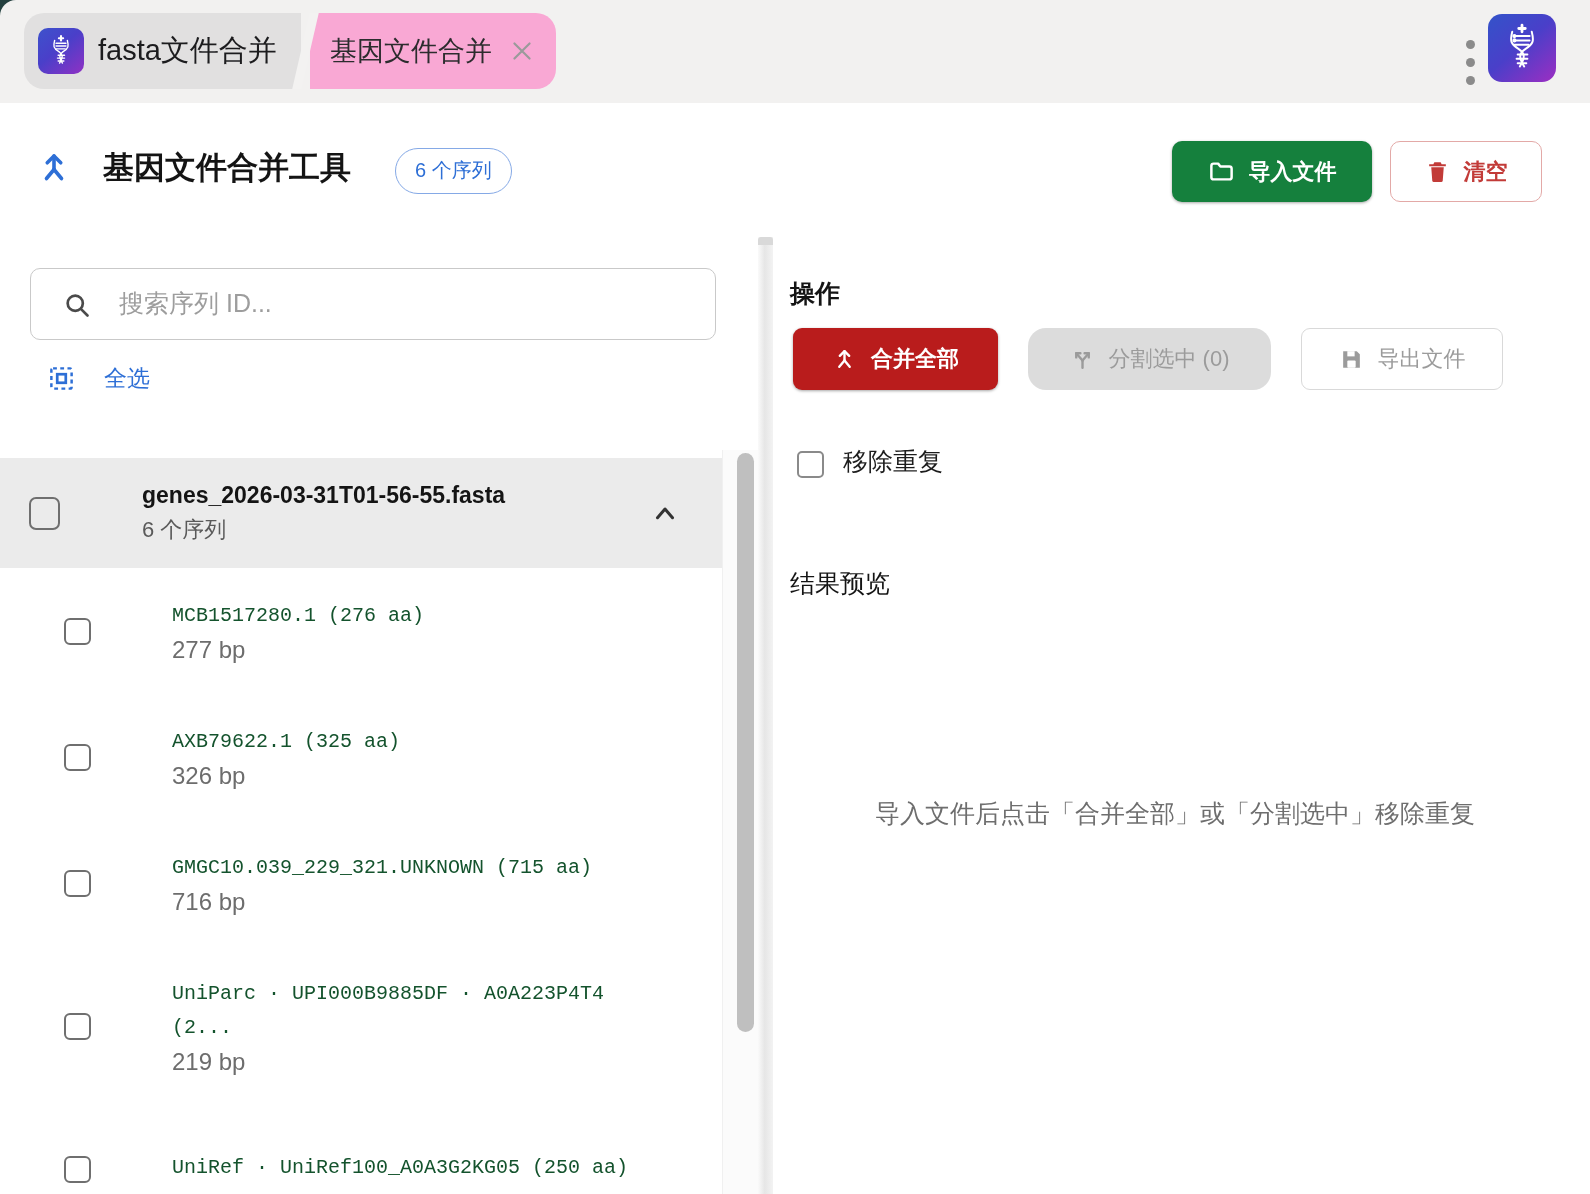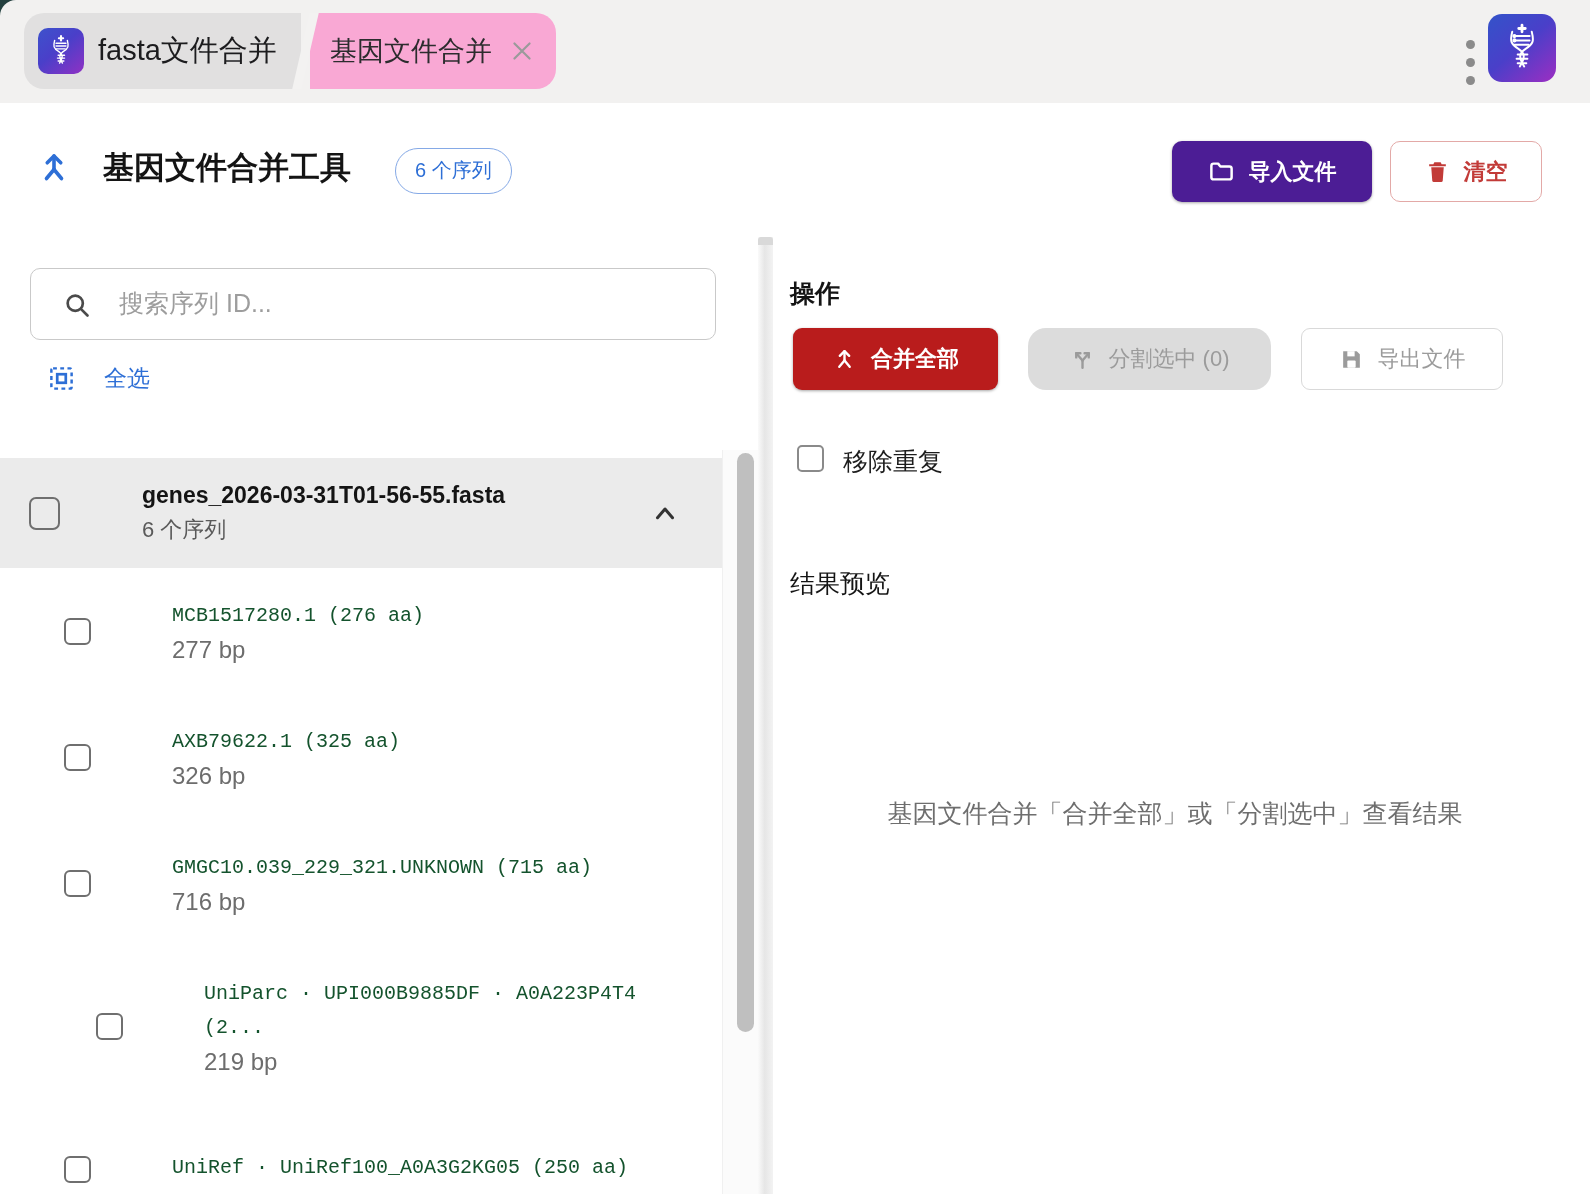--- a/index.html
+++ b/index.html
@@ -30,21 +30,21 @@
           display:flex; align-items:center; justify-content:center; }
 
   
   .hdr-merge-icon { position:absolute; left:36px; top:150px; color:#2e6fd6; }
   .page-title { position:absolute; left:103px; top:147px; font-size:31px; font-weight:700; color:#141414; }
   .badge { position:absolute; left:395px; top:148px; height:46px; line-height:43px; padding:0 19px;
            border:1.5px solid #85a9e6; border-radius:23px; color:#2e6fd6; font-size:20px; }
   .btn { display:flex; align-items:center; justify-content:center; gap:14px; cursor:pointer;
          border-radius:10px; font-weight:600; }
   .btn-import { position:absolute; left:1172px; top:141px; width:200px; height:61px;
-                background:#4c1d95; color:#ffffff; font-size:22px; box-shadow:0 1px 3px rgba(0,0,0,.35); }
+                background:#15803d; color:#ffffff; font-size:22px; box-shadow:0 1px 3px rgba(0,0,0,.35); }
   .btn-clear { position:absolute; left:1390px; top:141px; width:152px; height:61px;
                background:#ffffff; border:1.5px solid #e3a9a7; color:#c23b38; font-size:22px; }
 
   
   .search-wrap { position:absolute; left:30px; top:268px; width:686px; height:72px;
                  border:1.5px solid #c9c9c9; border-radius:10px; background:#fff; }
   .search-wrap svg { position:absolute; left:32px; top:22px; }
   .search-wrap input { position:absolute; left:88px; top:0; width:580px; height:69px; border:none; outline:none;
                        font-size:25px; color:#333; background:transparent; font-family:"Liberation Sans",sans-serif; }
   .search-wrap input::placeholder { color:#9d9d9d; }
@@ -57,21 +57,21 @@
   .cbx { border:2.5px solid #6f6f6f; border-radius:7px; background:transparent; flex:0 0 auto; cursor:pointer; }
   .cbx-lg { width:31px; height:33px; margin-left:29px; }
   .group-text { margin-left:82px; }
   .group-name { font-size:23px; font-weight:700; color:#141414; }
   .group-sub { font-size:22px; color:#5a5a5a; margin-top:6px; }
   .group-chevron { position:absolute; left:650px; top:41px; cursor:pointer; }
 
   .seq-list { position:absolute; left:0; top:568px; width:722px; height:626px; }
   .seq-row { display:flex; align-items:center; background:#fff; }
   .seq-row.h126 { height:126px; }
-  .seq-row.h160 { height:160px;margin-left:32px; }
+  .seq-row.h160 { height:160px; }
   .cbx-sm { width:27px; height:27px; margin-left:64px; border-radius:6px; }
   .seq-text { margin-left:81px; width:472px; }
   .seq-id { font-family:"Liberation Mono", monospace; font-size:20px; line-height:34px; color:#14532d;
             word-wrap:break-word; }
   .seq-bp { font-size:24px; color:#6d6d6d; margin-top:3px; }
 
   
   .scroll-track { position:absolute; left:722px; top:450px; width:36px; height:744px; background:#fbfbfb;
                   border-left:1px solid #f0f0f0; }
   .scroll-thumb { position:absolute; left:14px; top:3px; width:17px; height:579px; background:#bfbfbf;
@@ -81,21 +81,21 @@
   .divider::before { content:""; position:absolute; top:0; left:0; right:0; height:8px; background:#d9d9d9;
                      border-radius:3px 3px 0 0; }
 
   
   .ops-title { position:absolute; left:790px; top:277px; font-size:25px; font-weight:700; color:#141414; }
   .btn-op { position:absolute; top:328px; height:62px; font-size:22px; }
   .btn-merge { left:793px; width:205px; background:#b91c1c; color:#fff; box-shadow:0 1px 3px rgba(0,0,0,.35); border-radius:9px; }
   .btn-split { left:1028px; width:243px; background:#dcdcdc; color:#9b9b9b; font-weight:500; border-radius:18px; cursor:default; }
   .btn-export { left:1301px; width:202px; background:#fff; border:1.5px solid #d9d9d9; color:#9b9b9b;
                 font-weight:500; border-radius:9px; cursor:default; }
-  .dup-row { position:absolute; left:797px; top:445px; display:flex; align-items:flex-start; gap:19px; cursor:pointer; }
+  .dup-row { position:absolute; left:797px; top:445px; display:flex; align-items:flex-end; gap:19px; cursor:pointer; }
   .cbx-dup { width:27px; height:27px; border:2.5px solid #8a8a8a; border-radius:5px; }
   .dup-label { font-size:25px; font-weight:500; color:#1c1c1c; }
   .preview-title { position:absolute; left:790px; top:567px; font-size:25px; font-weight:400; color:#141414; }
   .empty-msg { position:absolute; left:788px; top:797px; width:774px; text-align:center;
                font-size:25px; color:#6e6e6e; }
 
   svg { display:block; }
 </style>
 </head>
 <body>
@@ -278,15 +278,15 @@
     <span>导出文件</span>
   </div>
 
   <div class="dup-row">
     <div class="cbx-dup"></div>
     <span class="dup-label">移除重复</span>
   </div>
 
   <div class="preview-title">结果预览</div>
 
-  <div class="empty-msg">基因文件合并「合并全部」或「分割选中」查看结果</div>
+  <div class="empty-msg">导入文件后点击「合并全部」或「分割选中」移除重复</div>
 
 </div>
 
 </body></html>

